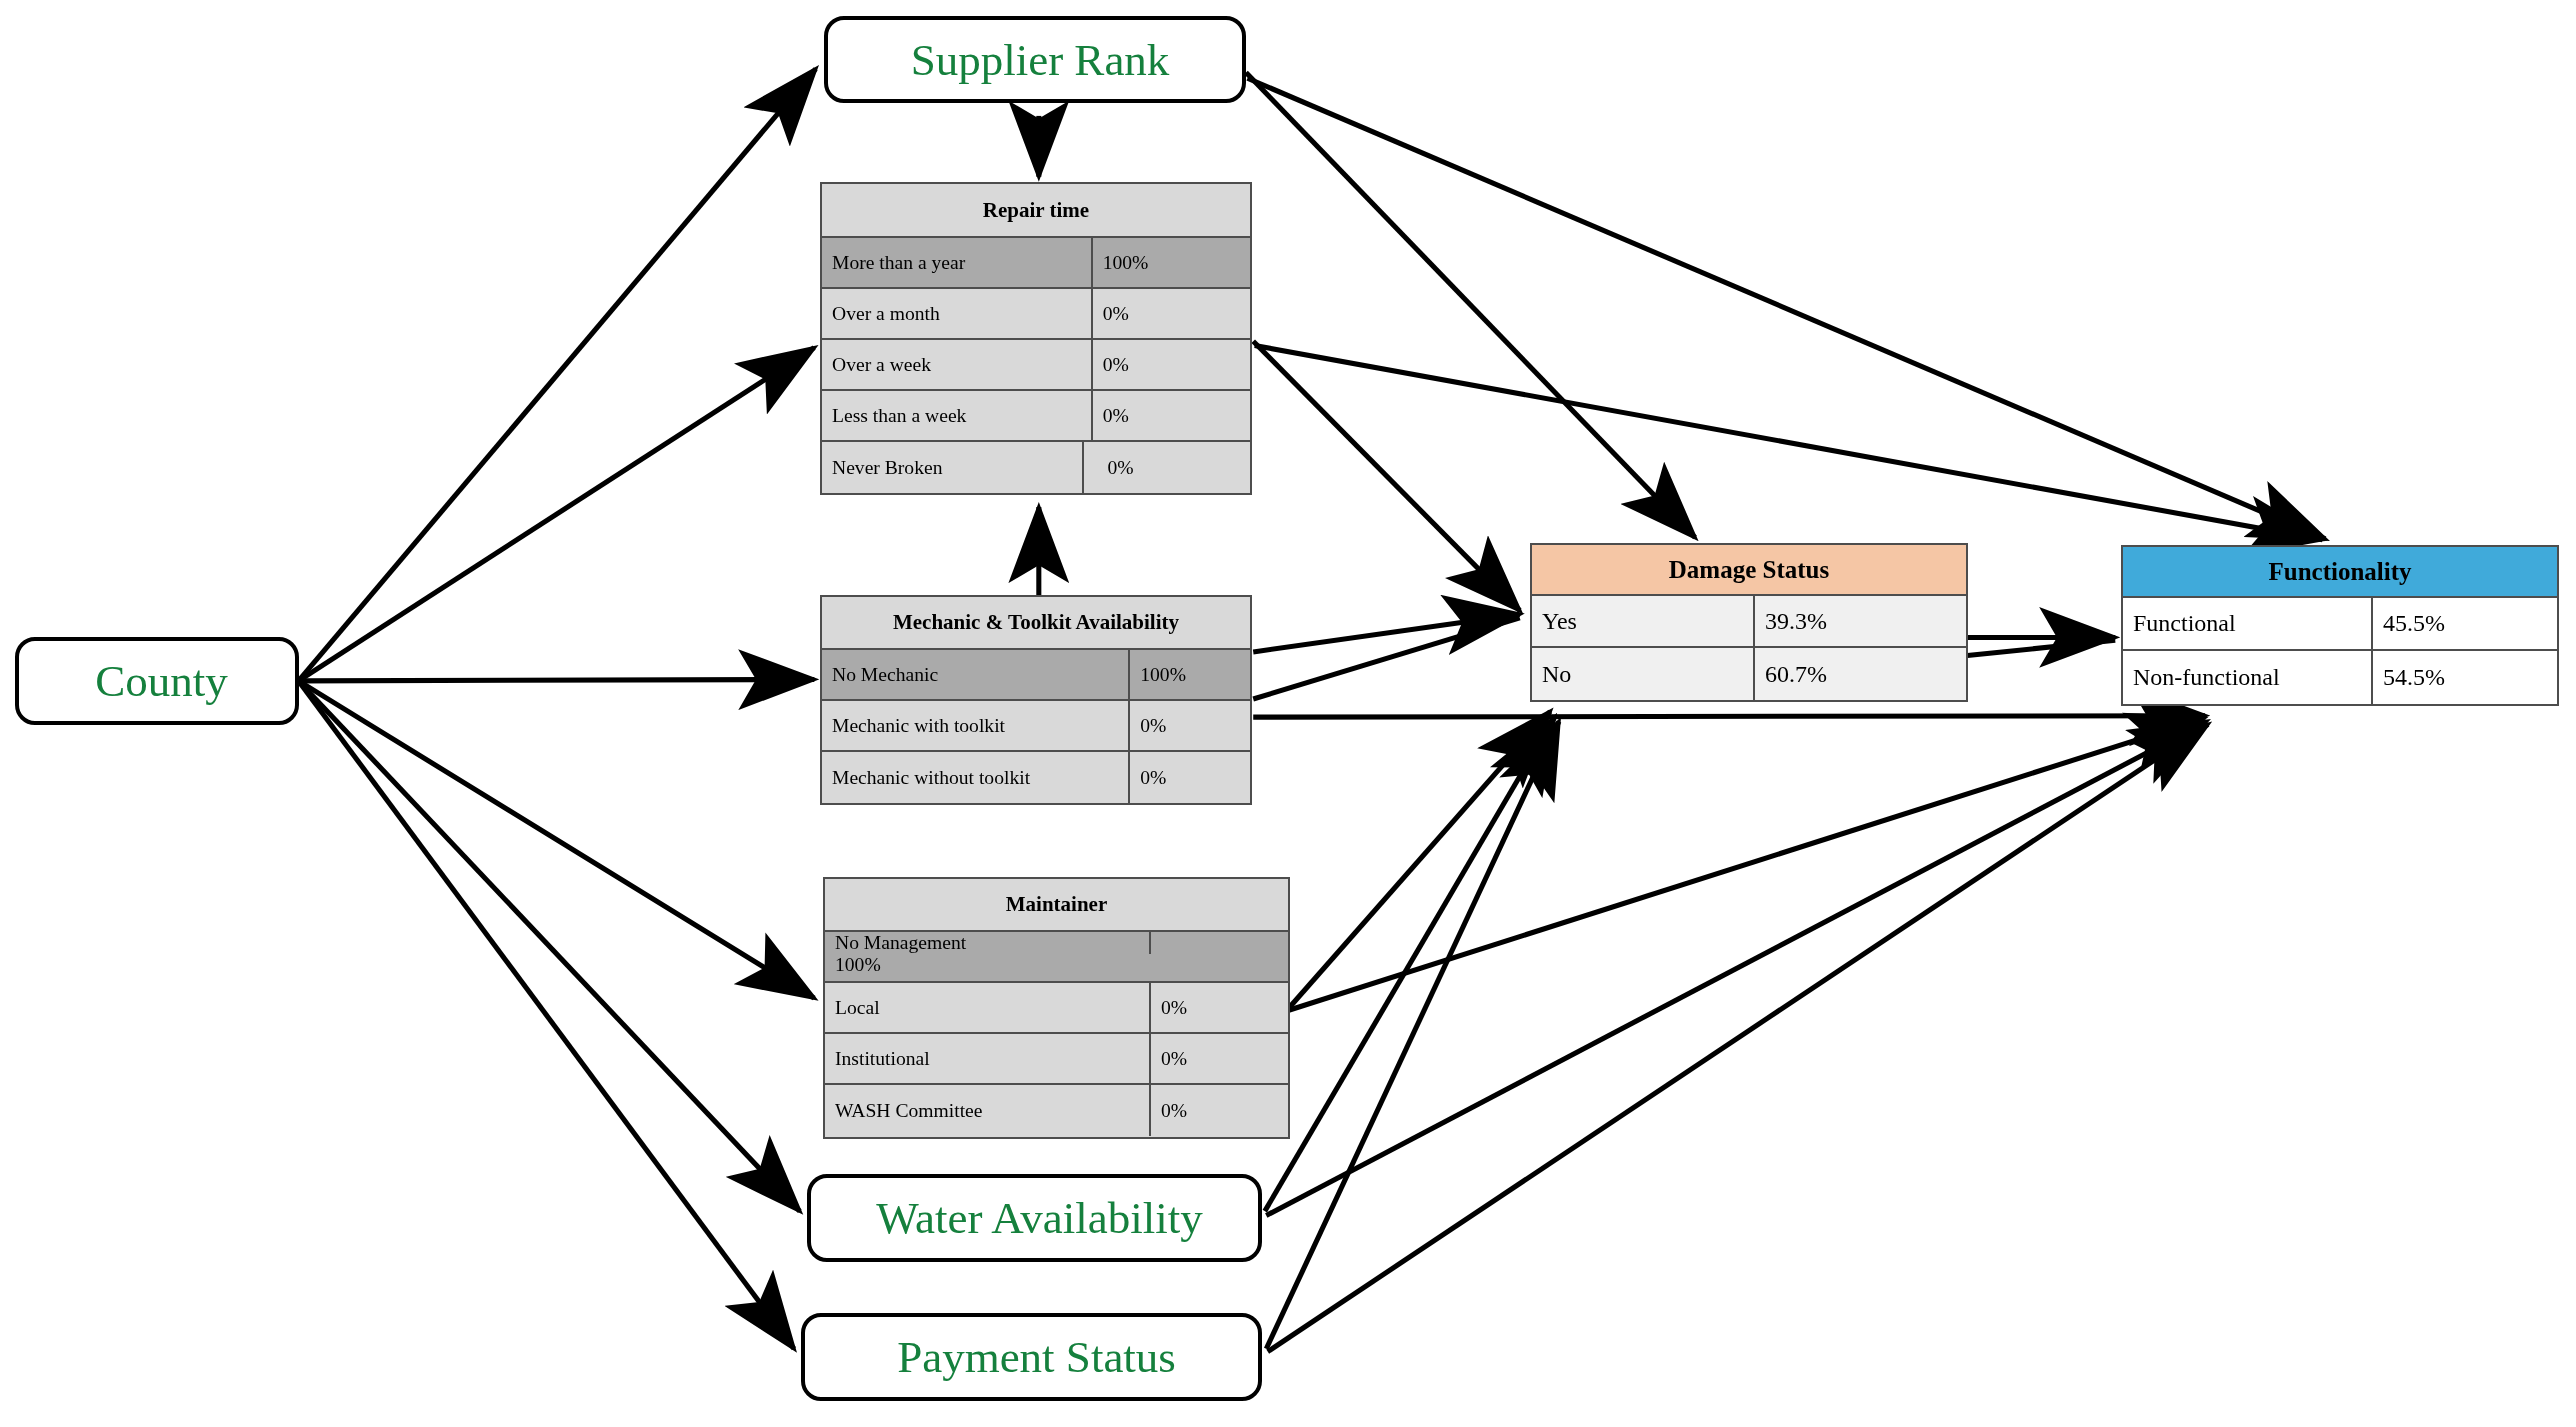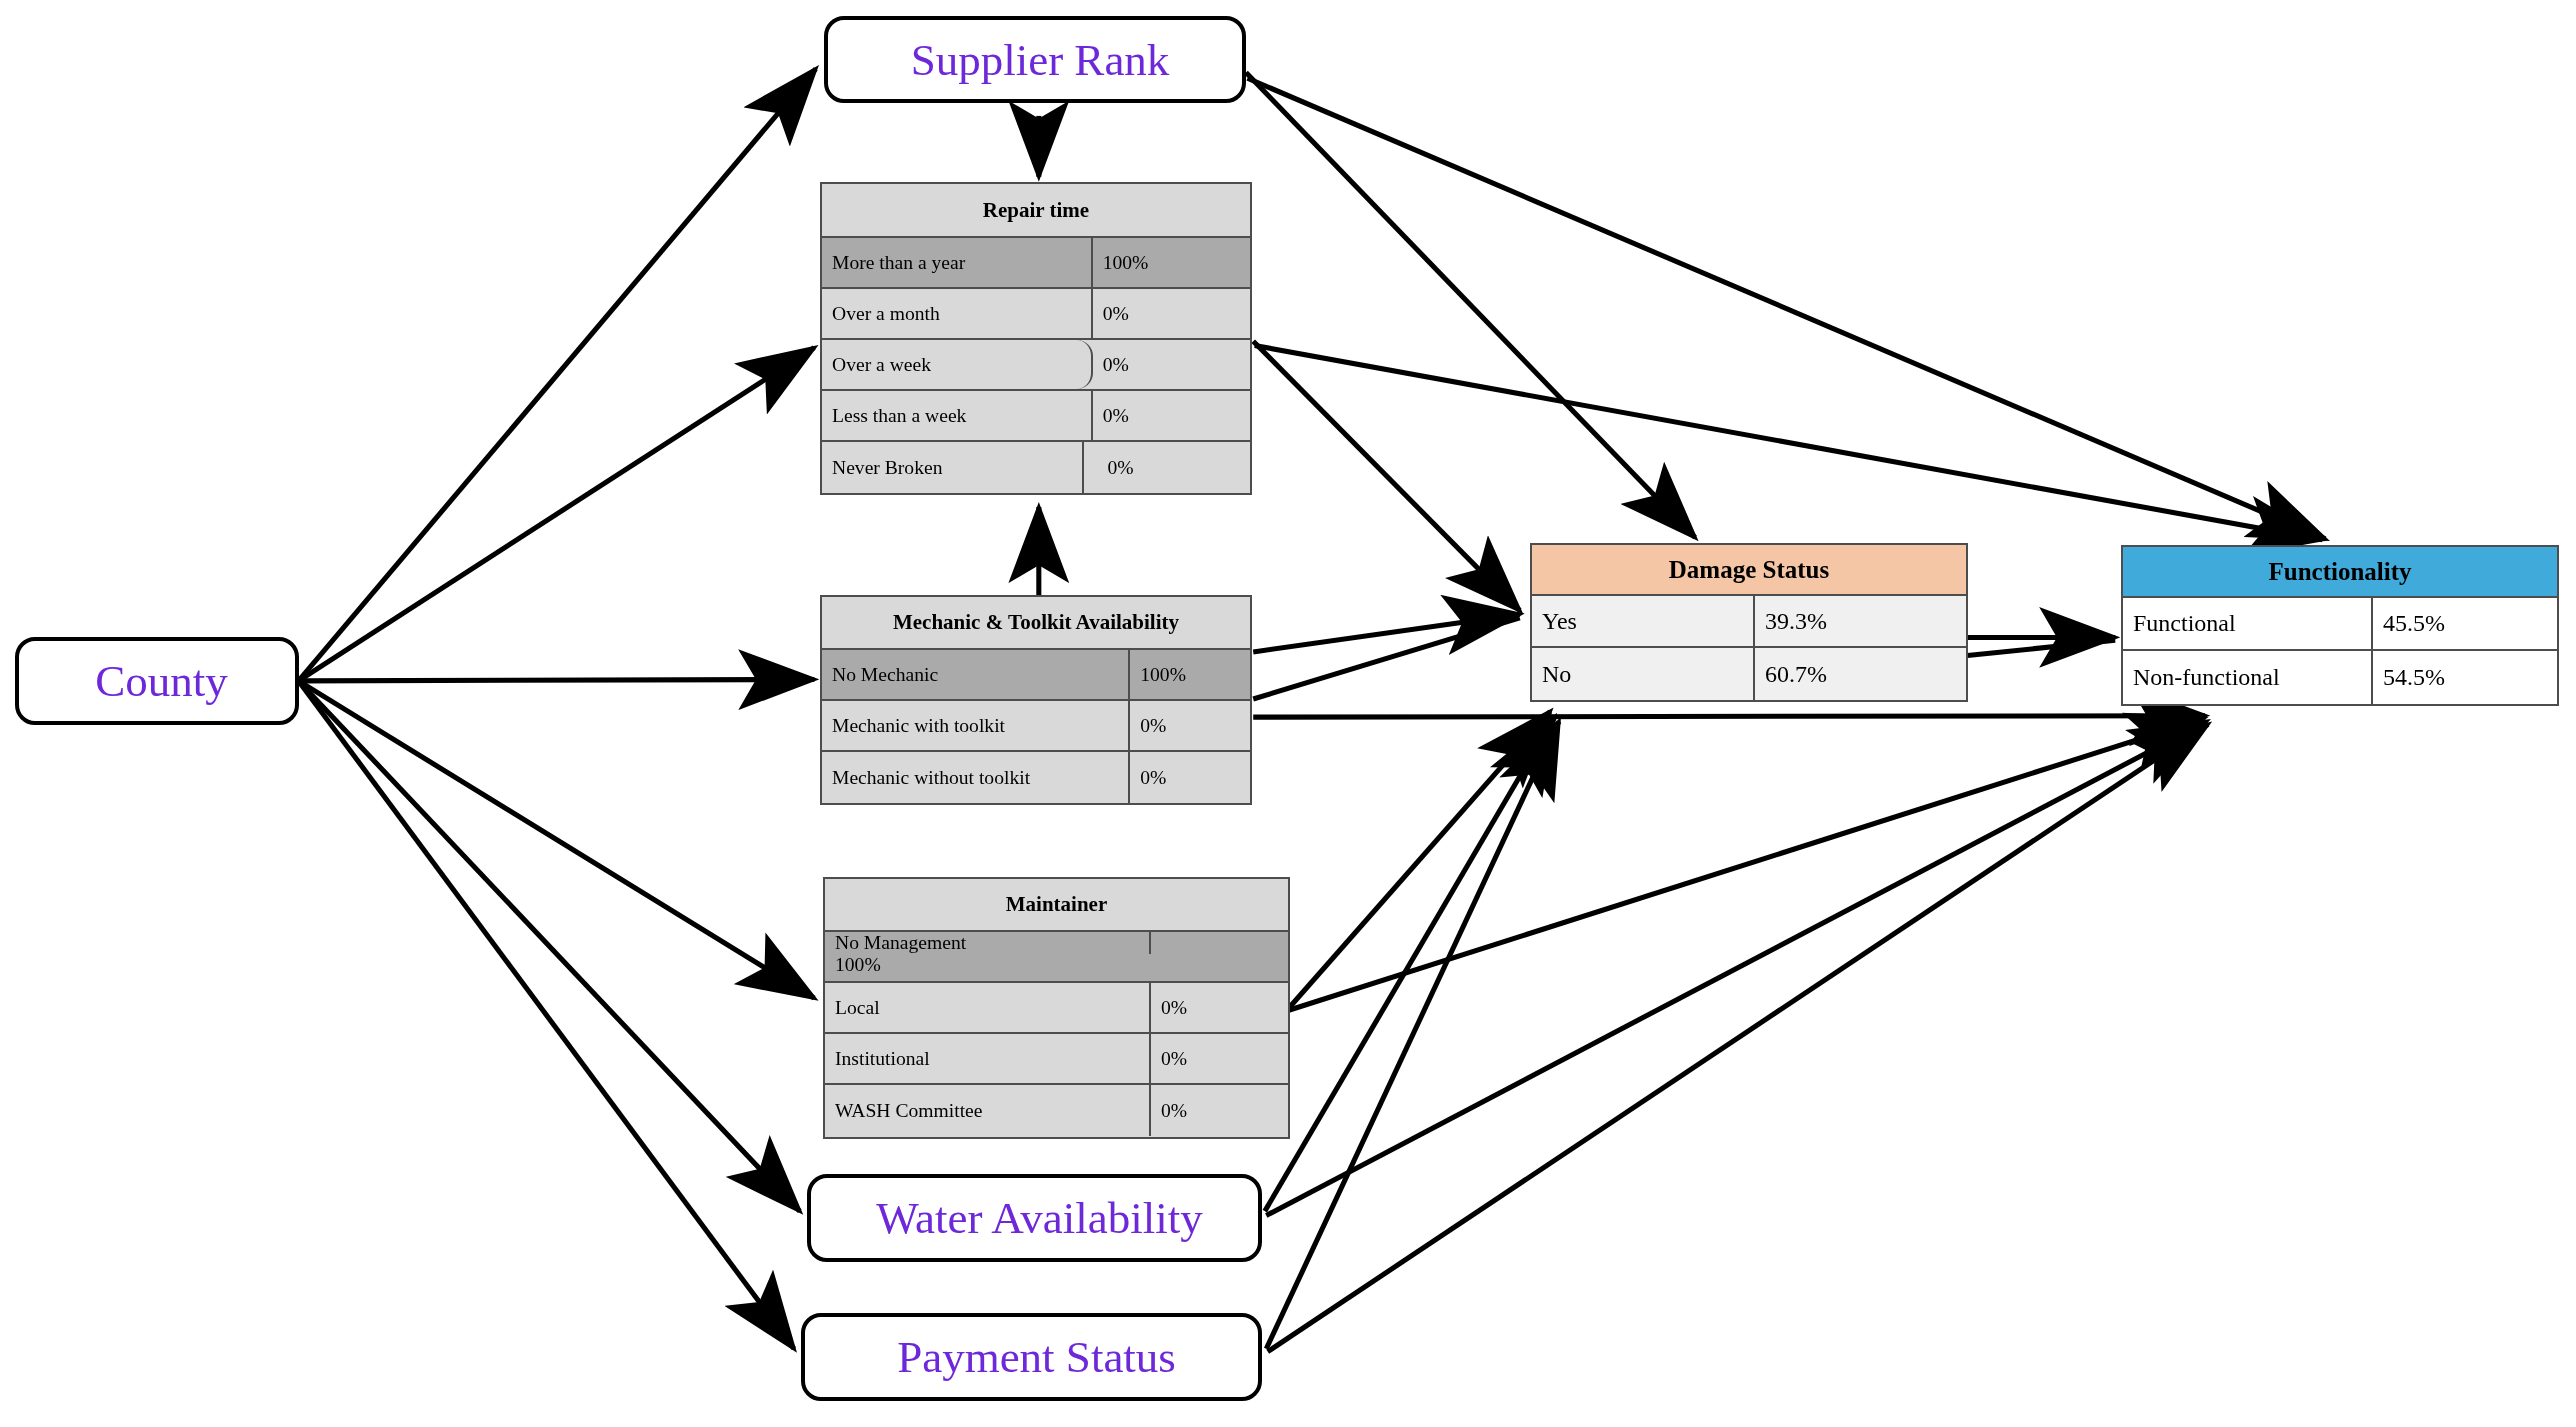--- a/index.html
+++ b/index.html
@@ -8,21 +8,21 @@
   #edges{position:absolute;left:0;top:0;width:2576px;height:1427px;}
 
   .rnode{
     position:absolute;
     border:4.3px solid #000;
     border-radius:20px;
     background:#fff;
     display:flex;align-items:center;justify-content:center;
     font-family:"Liberation Serif",serif;
     font-size:45px;
-    color:#6d28d9;
+    color:#15803d;
     box-sizing:border-box;
     z-index:5;
     padding-left:10px;
   }
 
   .ptable{
     position:absolute;
     border:2.2px solid #4d4d4d;
     box-sizing:border-box;
     background:#d9d9d9;
@@ -146,21 +146,21 @@
     <div class="thead" style="height:54px;">Repair time</div>
     <div class="prow hl" style="height:51px;">
       <div class="lab" style="width:272px;">More than a year</div>
       <div class="val" style="width:158px;">100%</div>
     </div>
     <div class="prow" style="height:51px;">
       <div class="lab" style="width:272px;">Over a month</div>
       <div class="val" style="width:158px;">0%</div>
     </div>
     <div class="prow" style="height:51px;">
-      <div class="lab" style="width:272px;border-radius:16px;">Over a week</div>
+      <div class="lab" style="width:272px;">Over a week</div>
       <div class="val" style="width:158px;">0%</div>
     </div>
     <div class="prow" style="height:51px;">
       <div class="lab" style="width:272px;">Less than a week</div>
       <div class="val" style="width:158px;">0%</div>
     </div>
     <div class="prow" style="height:51px;gap:13px;">
       <div class="lab" style="width:272px;">Never Broken</div>
       <div class="val" style="width:158px;">0%</div>
     </div>

